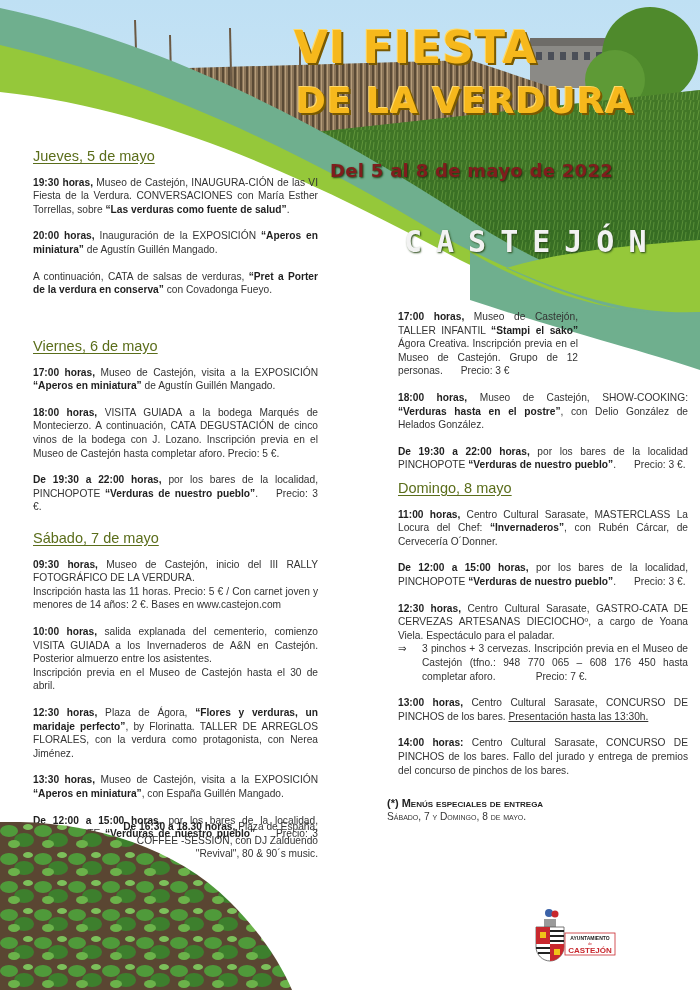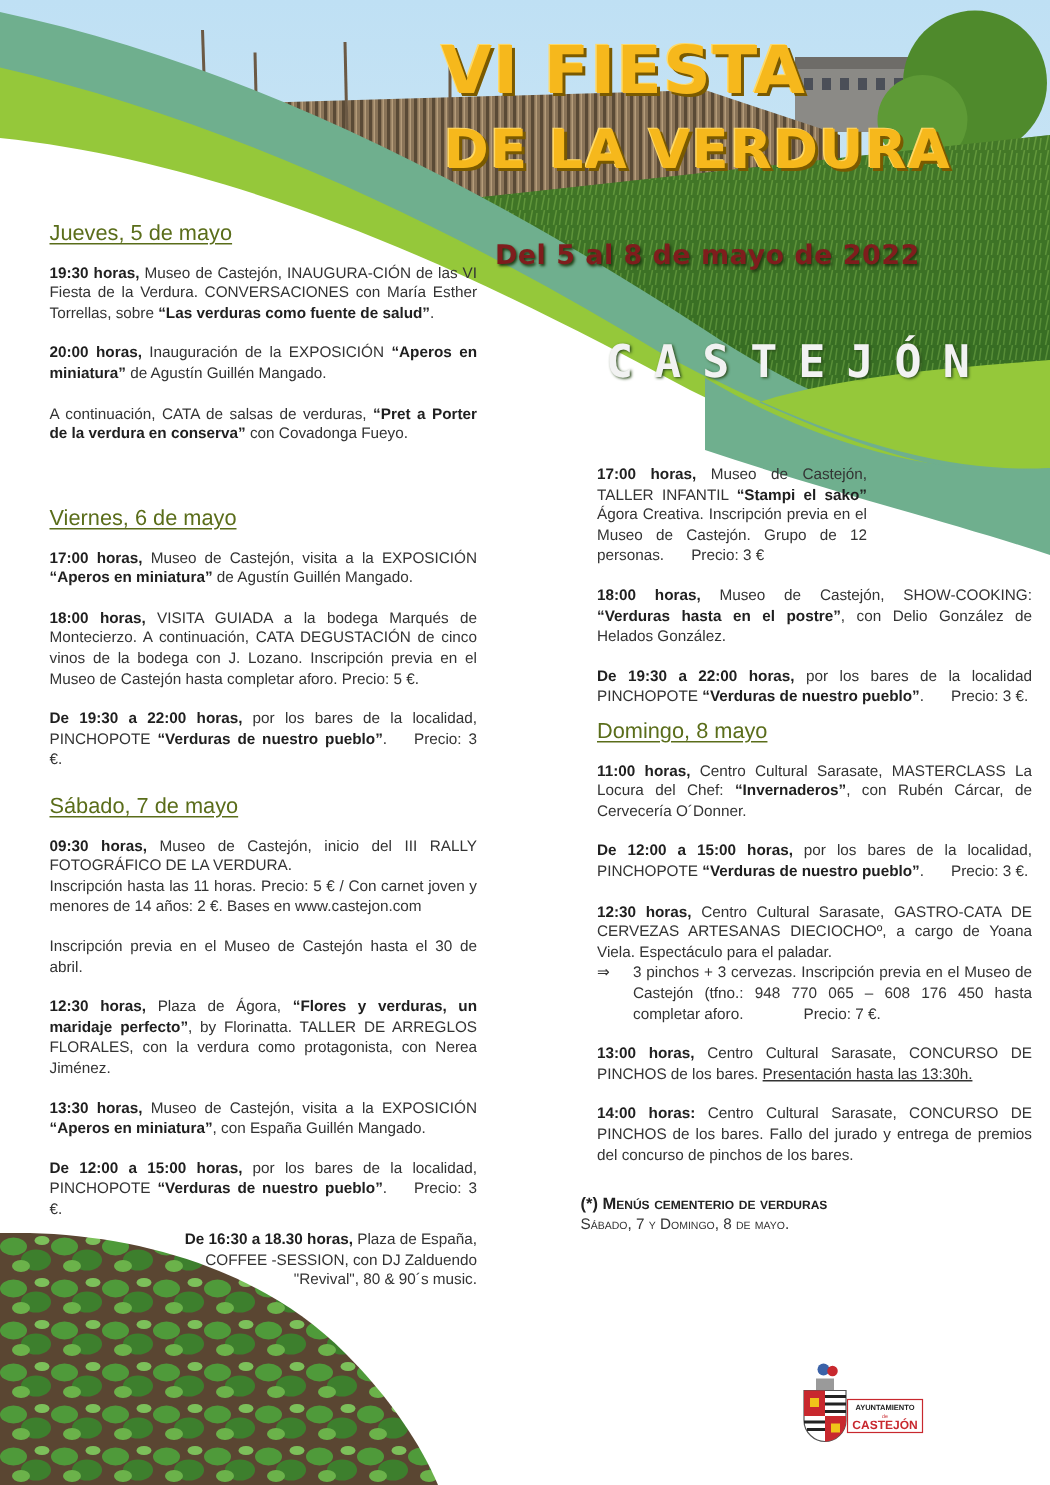--- a/index.html
+++ b/index.html
@@ -143,20 +143,21 @@
   </div>
 </div>
 
 <div class="col left-col" style="top:532px;">
   <div class="day-heading">Sábado, 7 de mayo</div>
   <div class="event">
     <p><b>09:30 horas,</b><span> Museo de Castejón, inicio del III RALLY FOTOGRÁFICO DE LA VERDURA.</span></p>
     <p>Inscripción hasta las 11 horas. Precio: 5 € / Con carnet joven y menores de 14 años: 2 €.   Bases en www.castejon.com</p>
   </div>
   <div class="event">
+    <p><b>10:00 horas,</b><span> salida explanada del cementerio, comienzo VISITA GUIADA a los Invernaderos de A&amp;N en Castejón. Posterior almuerzo entre los asistentes.</span></p>
     <p>Inscripción previa en el Museo de Castejón hasta el 30 de abril.</p>
   </div>
   <div class="event">
     <p><b>12:30 horas,</b><span> Plaza de Ágora, </span><b>“Flores y verduras, un maridaje perfecto”</b><span>, by Florinatta.  TALLER DE ARREGLOS FLORALES, con la verdura como protagonista, con Nerea Jiménez.</span></p>
   </div>
   <div class="event">
     <p><b>13:30 horas,</b><span> Museo de Castejón, visita a la EXPOSICIÓN </span><b>“Aperos en miniatura”</b><span>, con España Guillén Mangado.</span></p>
   </div>
   <div class="event">
     <p><b>De 12:00 a 15:00 horas,</b><span> por los bares de la localidad, PINCHOPOTE </span><b>“Verduras de nuestro pueblo”</b><span>.</span><span class="price">Precio: 3 €.</span></p>
@@ -211,21 +212,21 @@
   </div>
   <div class="event">
     <p><b>13:00 horas,</b><span> Centro Cultural Sarasate, CONCURSO DE PINCHOS de los bares. </span><span class="u">Presentación hasta las 13:30h.</span></p>
   </div>
   <div class="event">
     <p><b>14:00 horas:</b><span> Centro Cultural Sarasate, CONCURSO DE PINCHOS de los bares. Fallo del jurado y entrega de premios del concurso de pinchos de los bares.</span></p>
   </div>
 </div>
 
 <div class="menus">
-  <div class="title">(*) Menús cementerio de verduras</div>
+  <div class="title">(*) Menús especiales de entrega</div>
   <div class="smallcaps">Sábado, 7 y Domingo, 8 de mayo.</div>
 </div>
 
 <div class="logo">
   <svg width="90" height="60" viewBox="0 0 90 60">
     <circle cx="17" cy="8" r="4" fill="#3b62a8"></circle>
     <circle cx="23" cy="9" r="3.5" fill="#c8282e"></circle>
     <path d="M12 14 h12 v8 h-12 z" fill="#9a9a9a"></path>
     <path d="M4 22 h28 v20 c0 8 -7 14 -14 14 c-7 0 -14 -6 -14 -14 z" fill="#ffffff" stroke="#555" stroke-width="0.8"></path>
     <path d="M4 22 h14 v17 h-14 z" fill="#c8282e"></path>

